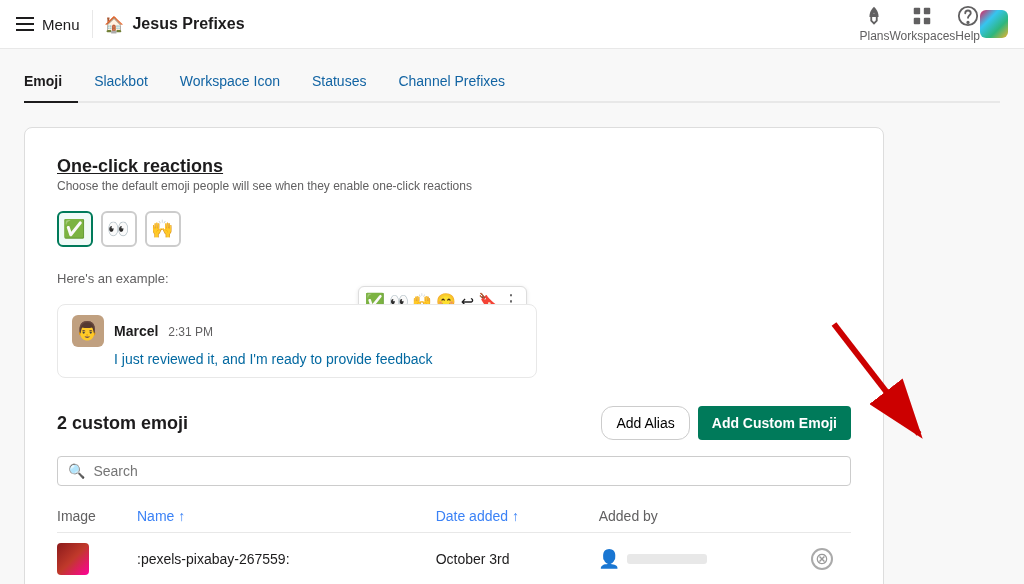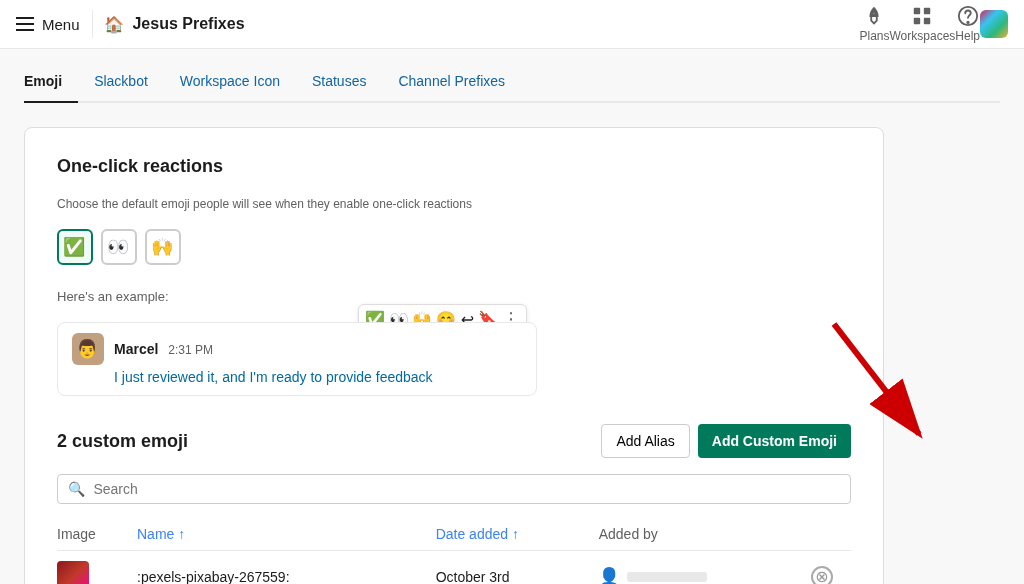--- a/index.html
+++ b/index.html
@@ -23,21 +23,21 @@
     
     .tabs { display: flex; border-bottom: 2px solid #e8e8e8; margin-bottom: 24px; gap: 0; }
     .tab { padding: 8px 16px 12px; cursor: pointer; font-size: 14px; color: #1264a3; font-weight: 500; border-bottom: 2px solid transparent; margin-bottom: -2px; }
     .tab.active { color: #1d1c1d; border-bottom: 2px solid #1d1c1d; font-weight: 700; }
     .tab:first-child { padding-left: 0; }
 
     
     .panel { background: #fff; border: 1px solid #ddd; border-radius: 8px; padding: 28px 32px; max-width: 860px; }
 
     
-    .section-title { font-size: 18px; font-weight: 700; margin-bottom: 20px; }
+    .section-title { font-size: 18px; font-weight: 700; margin-bottom: 2px; text-decoration: underline; }
     .section-desc { color: #616061; font-size: 12px; margin-bottom: 18px; }
     .emoji-options { display: flex; gap: 8px; margin-bottom: 24px; }
     .emoji-btn {
       width: 36px; height: 36px; border: 2px solid #ccc; border-radius: 6px;
       display: flex; align-items: center; justify-content: center; cursor: pointer;
       font-size: 18px; background: #fff;
     }
     .emoji-btn.selected { border-color: #007a5a; background: #f0faf7; }
 
     
@@ -56,21 +56,21 @@
     .message-header { display: flex; align-items: center; gap: 10px; margin-bottom: 4px; }
     .avatar { width: 32px; height: 32px; border-radius: 6px; background: #c0a080; display: flex; align-items: center; justify-content: center; font-size: 18px; overflow: hidden; }
     .msg-author { font-weight: 700; font-size: 14px; }
     .msg-time { font-size: 12px; color: #616061; margin-left: 6px; }
     .msg-text { font-size: 14px; color: #0369a1; padding-left: 42px; }
 
     
     .custom-emoji-header { display: flex; align-items: center; justify-content: space-between; margin-bottom: 16px; margin-top: 28px; }
     .custom-emoji-title { font-size: 18px; font-weight: 700; }
     .header-actions { display: flex; gap: 8px; }
-    .btn-outline { padding: 8px 14px; border: 1px solid #ccc; border-radius: 4px; background: #fff; cursor: pointer; font-size: 14px; font-weight: 500; }
+    .btn-outline { padding: 8px 14px; border: 1px solid #ccc; border-radius: 12px; background: #fff; cursor: pointer; font-size: 14px; font-weight: 500; }
     .btn-green { padding: 8px 14px; border: none; border-radius: 4px; background: #007a5a; color: #fff; cursor: pointer; font-size: 14px; font-weight: 700; }
 
     
     .search-bar { display: flex; align-items: center; border: 1px solid #ccc; border-radius: 4px; padding: 6px 10px; gap: 8px; margin-bottom: 16px; background: #fff; }
     .search-bar input { border: none; outline: none; font-size: 14px; width: 100%; color: #1d1c1d; }
     .search-icon { color: #616061; font-size: 14px; }
 
     
     .emoji-table { width: 100%; border-collapse: collapse; }
     .emoji-table th { text-align: left; font-size: 14px; color: #616061; font-weight: 500; padding: 6px 0 8px; border-bottom: 1px solid #e8e8e8; }

